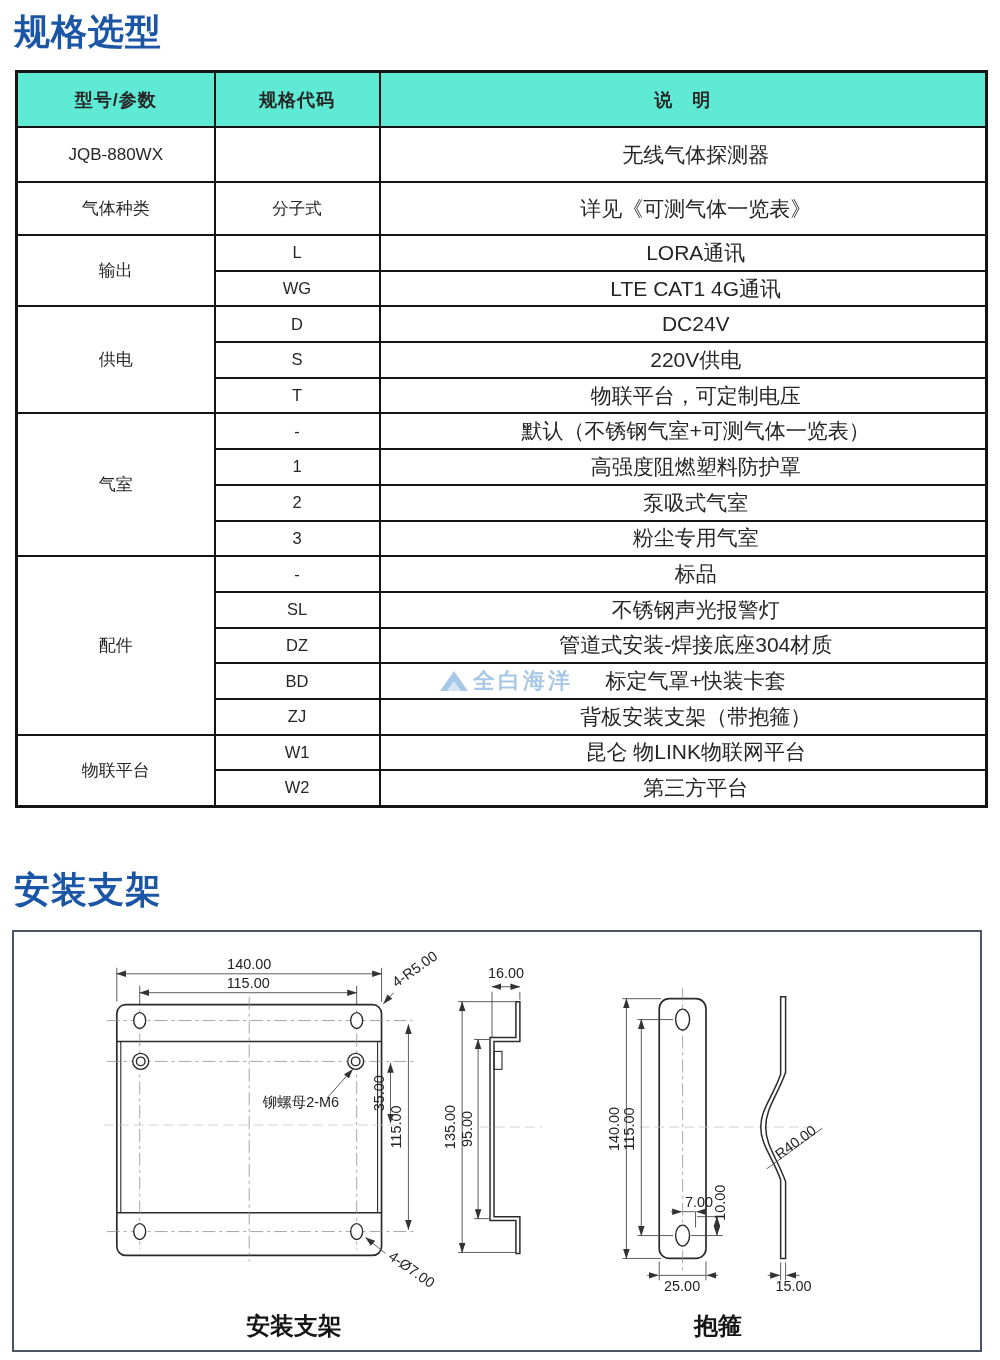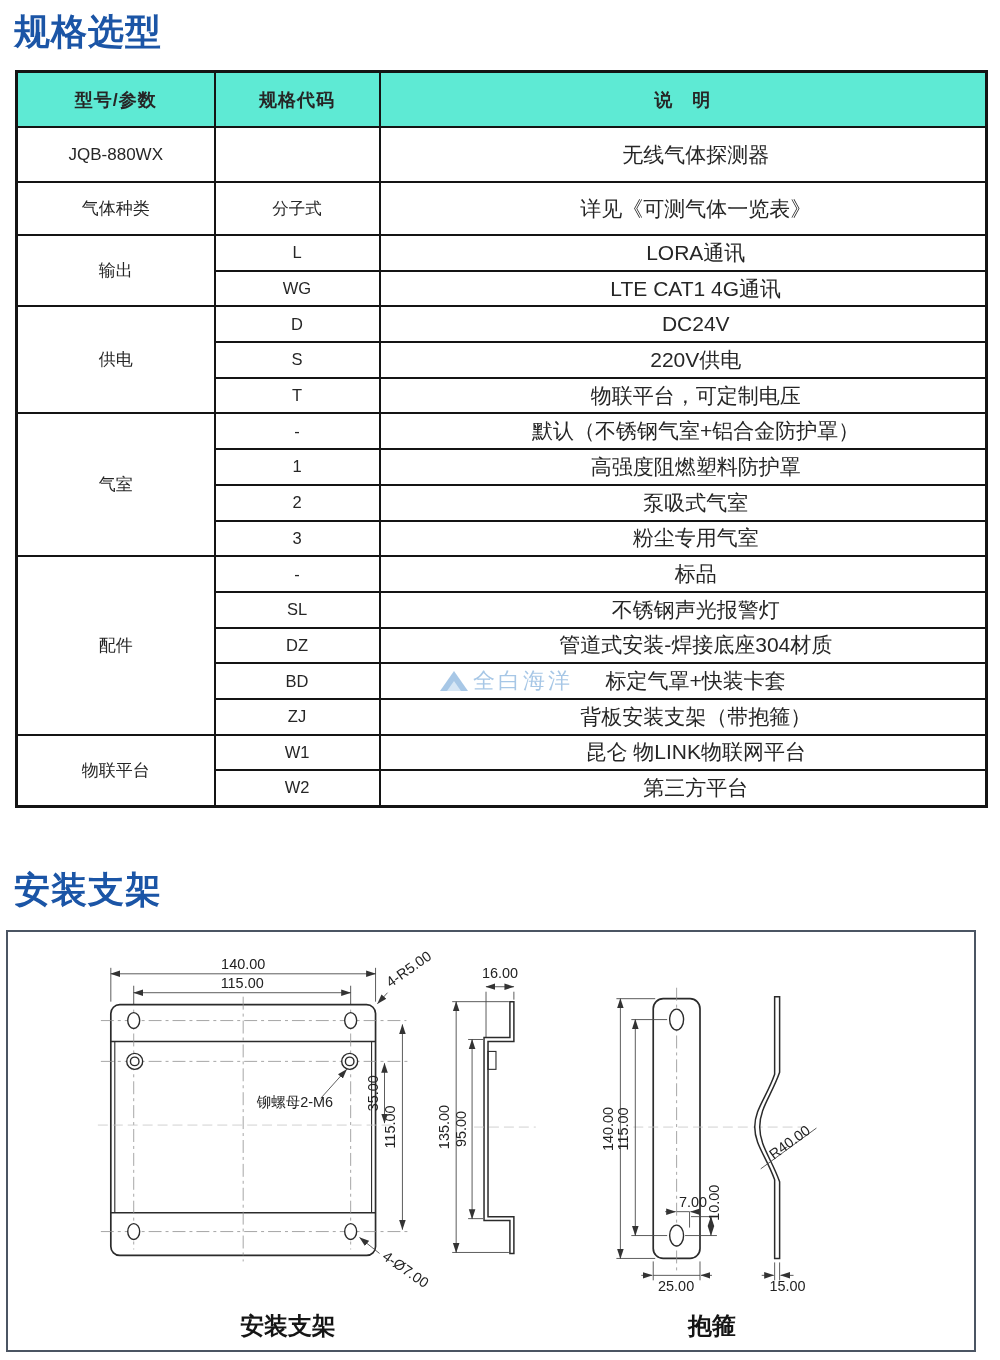--- a/index.html
+++ b/index.html
@@ -20,24 +20,24 @@
   .c-param{text-align:center;font-size:17px;}
   .c-code{text-align:center;font-size:16.5px;border-radius:19px;}
   .c-desc{text-align:center;padding-left:27px;font-size:21px;}
   tr.r-tall1{height:55px;}
   tr.r-tall2{height:53px;}
   tr.r-n{height:35.7px;}
 
   
   #watermark{position:absolute;left:438px;top:666px;display:flex;align-items:center;
              gap:5px;opacity:.42;pointer-events:none;z-index:5;}
-  #watermark .wm-text{font-size:22px;font-weight:400;color:#2f7bc4;letter-spacing:3px;}
+  #watermark .wm-text{font-size:22px;font-weight:700;color:#2f7bc4;letter-spacing:3px;}
 
   
-  #drawing-box{position:absolute;left:6px;top:930px;width:966px;height:418px;
+  #drawing-box{position:absolute;left:12px;top:930px;width:966px;height:418px;
                border:2px solid #4b5563;background:#fff;}
   svg text{font-family:"Liberation Sans","DejaVu Sans",sans-serif;fill:#222;}
   .dimtxt{font-size:14.5px;}
   .captxt{font-size:24px;font-weight:600;fill:#151515;}
   .lbl{font-size:14.5px;}
   .part{fill:#fff;stroke:#2b2b2b;stroke-width:1.7;}
   .pline{stroke:#2b2b2b;stroke-width:1.5;fill:none;}
   .pline-thin{stroke:#2b2b2b;stroke-width:1.1;fill:none;}
   .dim{stroke:#4a4a4a;stroke-width:0.9;fill:none;}
   .cl{stroke:#8f8f8f;stroke-width:0.8;fill:none;stroke-dasharray:13 4 3 4;}
@@ -91,21 +91,21 @@
       <td class="c-code">S</td>
       <td class="c-desc">220V供电</td>
     </tr>
     <tr class="r-n">
       <td class="c-code">T</td>
       <td class="c-desc">物联平台，可定制电压</td>
     </tr>
     <tr class="r-n">
       <td class="c-param" rowspan="4">气室</td>
       <td class="c-code">-</td>
-      <td class="c-desc">默认（不锈钢气室+铝合金防护罩）</td>
+      <td class="c-desc">默认（不锈钢气室+可测气体一览表）</td>
     </tr>
     <tr class="r-n">
       <td class="c-code">1</td>
       <td class="c-desc">高强度阻燃塑料防护罩</td>
     </tr>
     <tr class="r-n">
       <td class="c-code">2</td>
       <td class="c-desc">泵吸式气室</td>
     </tr>
     <tr class="r-n">

